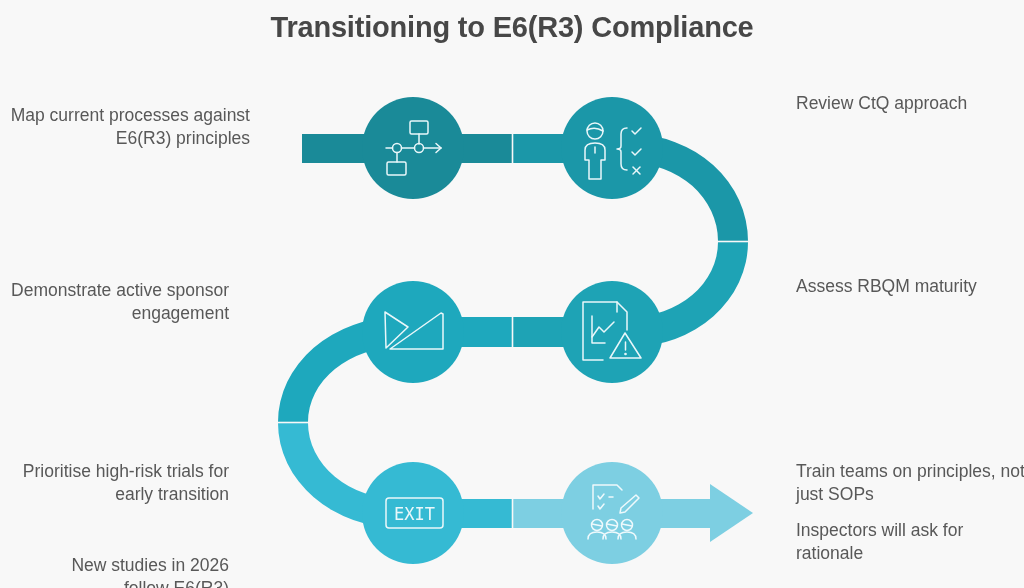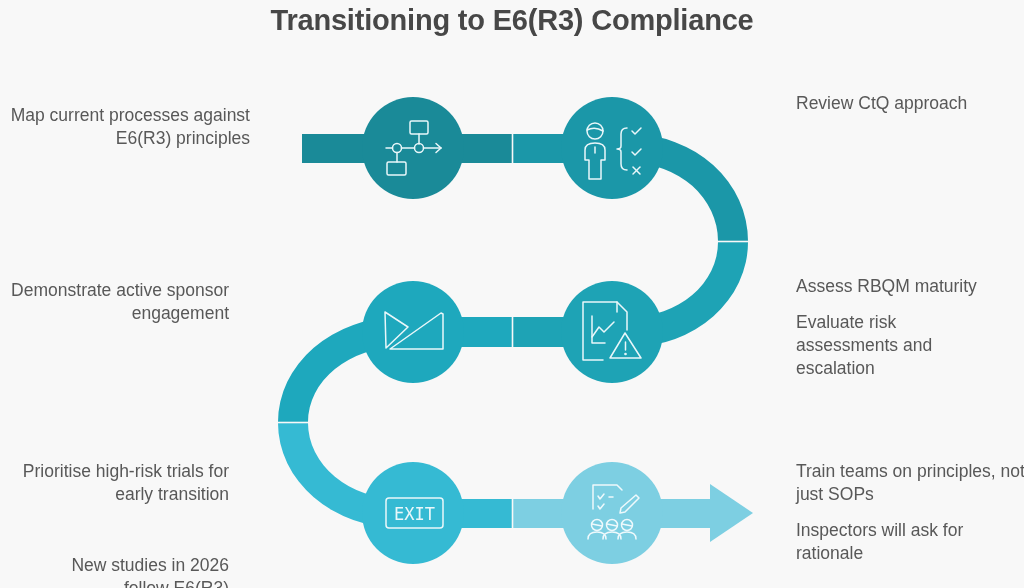--- a/index.html
+++ b/index.html
@@ -1,21 +1,21 @@
 <!DOCTYPE html>
 <html><head>
   <meta charset="utf-8">
   <style>
     html, body { margin: 0; padding: 0; }
     body {
       width: 1024px; height: 588px; background: #f8f8f8; position: relative; overflow: hidden;
       font-family: "Liberation Sans", "DejaVu Sans", sans-serif; color: #555555;
     }
     .title {
-      position: absolute; left: 0; top: 4px; width: 1024px; text-align: center;
+      position: absolute; left: 0; top: 11px; width: 1024px; text-align: center;
       font-size: 29px; font-weight: bold; color: #474747; letter-spacing: -0.2px;
     }
     svg.diagram { position: absolute; left: 0; top: 0; }
     .note {
       position: absolute; font-size: 17.5px; line-height: 23px; color: #585858;
     }
     .note.left { text-align: right; width: 240px; }
     .note.right { text-align: left; width: 230px; }
     .note p { margin: 0 0 13px 0; }
   </style>
@@ -124,21 +124,20 @@
 <div class="note left" style="left:10px; top:104px;text-align:right;">
   <p>Map current processes against E6(R3) principles</p>
 </div>
 
 <div class="note right" style="left:796px; top:92px;">
   <p>Review CtQ approach</p>
 </div>
 
 <div class="note right" style="left:796px; top:275px;">
   <p>Assess RBQM maturity</p>
-  <p style="width:160px;">Evaluate risk assessments and escalation</p>
 </div>
 
 <div class="note left" style="left:-11px; top:279px; width:240px;">
   <p>Demonstrate active sponsor engagement</p>
 </div>
 
 <div class="note left" style="left:-11px; top:460px; width:240px;">
   <p>Prioritise high-risk trials for early transition</p>
   <p style="margin-left:60px;margin-top:48px;">New studies in 2026 follow E6(R3)</p>
 </div>

